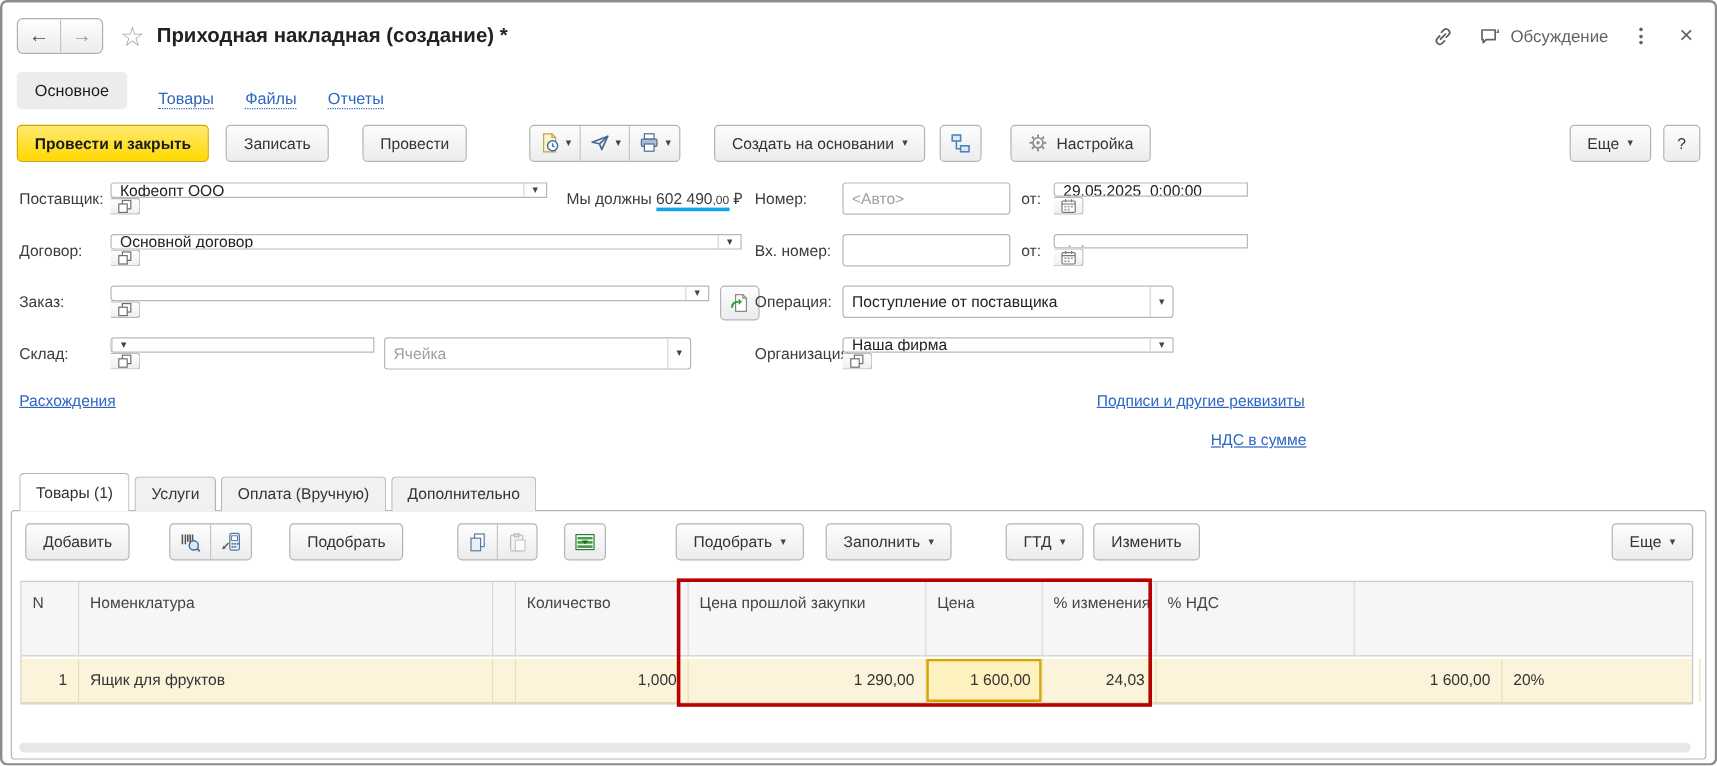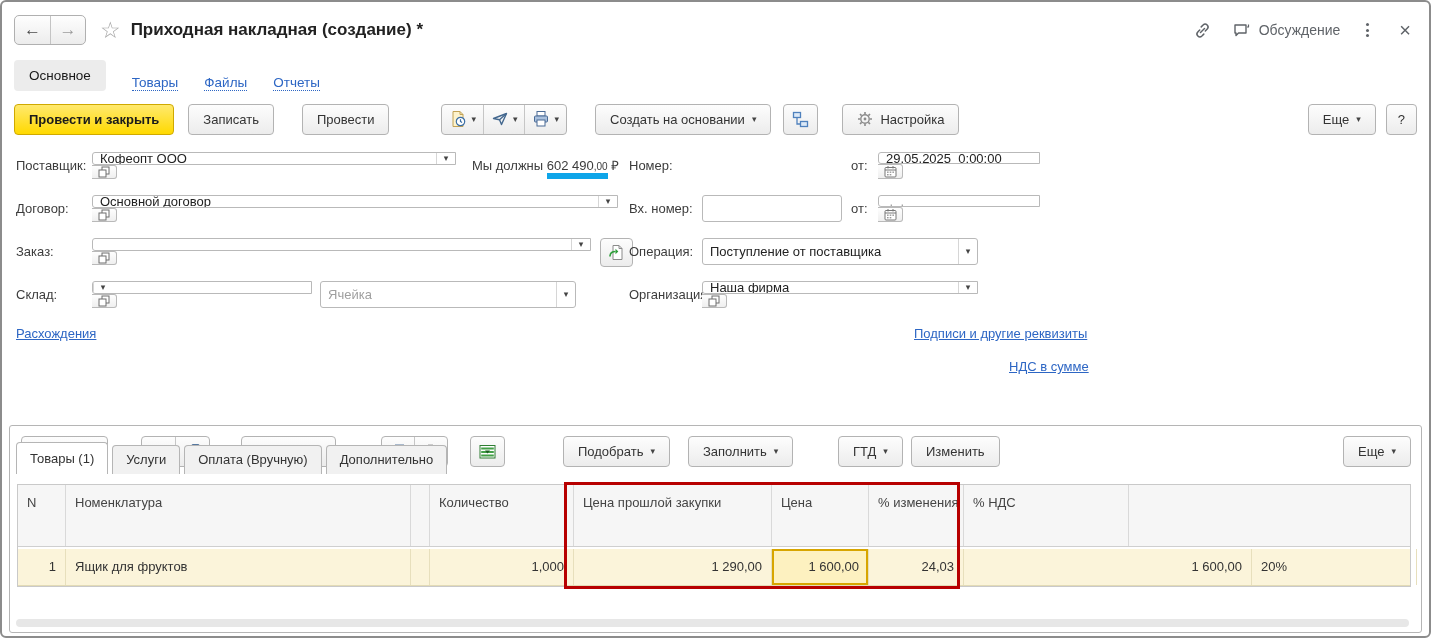--- a/index.html
+++ b/index.html
@@ -43,28 +43,28 @@
   .flabel { line-height:28px; white-space:nowrap; }
   .field { display:flex; height:27px;flex-direction:column; }
   .f-txt { flex:1; display:flex; align-items:stretch; border:1px solid #b9b9b9; border-radius:3px; background:#fff; overflow:hidden; }
   .field.hasopen .f-txt { border-radius:3px 0 0 3px; }
   .f-txt input { flex:1; min-width:0; border:none; outline:none; font-family:"Liberation Sans",sans-serif; font-size:13px; color:#222; padding:0 7px; background:transparent; }
   .f-txt input::placeholder { color:#9f9f9f; opacity:1; }
   .f-dd { width:19px; display:flex; align-items:center; justify-content:center; border-left:1px solid #d6d6d6; color:#555; cursor:pointer; }
   .f-open, .f-cal { width:25px; border:1px solid #b9b9b9; border-left:none; border-radius:0 3px 3px 0;
           background:linear-gradient(#fefefe,#efefef); display:flex; align-items:center; justify-content:center; cursor:pointer; }
   .debt { line-height:28px; color:#3c3c3c; white-space:nowrap; }
-  .debt .amt { border-bottom:6px solid #0ea5e9; cursor:pointer; }
+  .debt .amt { border-bottom:3px solid #0ea5e9; cursor:pointer; }
   .debt .cents { font-size:10px; }
   .link { font-size:13px; color:#2d66c4; text-decoration:underline; cursor:pointer; white-space:nowrap; }
 
   
   .dtabs { position:absolute; top:392px; left:14px; display:flex; align-items:flex-end; gap:4px; z-index:3; }
   .dtab { height:29px; line-height:27px; padding:0 13px; font-size:13px; color:#333; background:#f1f1f1;
-          border:1px solid #b5b5b5; border-bottom:none; border-radius:4px 4px 0 0; cursor:pointer;margin-top:48px; }
+          border:1px solid #b5b5b5; border-bottom:none; border-radius:4px 4px 0 0; cursor:pointer; }
   .dtab.active { height:32px; line-height:31px; background:#fff; }
   .panel { position:absolute; top:423px; left:7px; right:7px; bottom:3px; border:1px solid #b5b5b5; border-radius:3px; background:#fff; }
   .ttb { position:absolute; top:10px; left:0; right:0; height:32px; }
   .ttb > * { position:absolute; top:0; }
 
   
   .grid { position:absolute; left:7px; top:58px; width:1394px; border:1px solid #c9c9c9; font-size:13px; }
   .trow { display:flex; }
   .trow.head { background:#f6f6f6; border-bottom:1px solid #cfcfcf; height:62px; }
   .trow.body { background:#fbf4da; height:37px; margin-top:2px; border-bottom:1px solid #e3dbb6; }
@@ -204,20 +204,25 @@
               <rect x="1" y="4" width="7" height="7"></rect>
             </svg>
       </span>
     </div>
     <span class="fitem debt" style="top:150px;left:470px">
       <span>Мы должны</span>
       <span class="amt"><span>602 490</span><span class="cents">,00</span></span>
       <span>₽</span>
     </span>
     <span class="fitem flabel" style="top:150px;left:627px">Номер:</span>
+    <div class="fitem field" style="top:150px;left:700px;width:140px">
+      <span class="f-txt">
+            <input placeholder="&lt;Авто&gt;" style="">
+          </span>
+    </div>
     <span class="fitem flabel" style="top:150px;left:849px">от:</span>
     <div class="fitem field hasopen" style="top:150px;left:876px;width:162px">
       <span class="f-txt">
             <input value="29.05.2025  0:00:00" style="">
           </span>
       <span class="f-cal">
         <svg width="13" height="13" viewBox="0 0 13 13">
               <rect x="1" y="2.5" width="11" height="9.5" rx="1" fill="#fff" stroke="#777"></rect>
               <path d="M1 5 h11" stroke="#777"></path>
               <path d="M4 1 v2.5 M9 1 v2.5" stroke="#777"></path>

